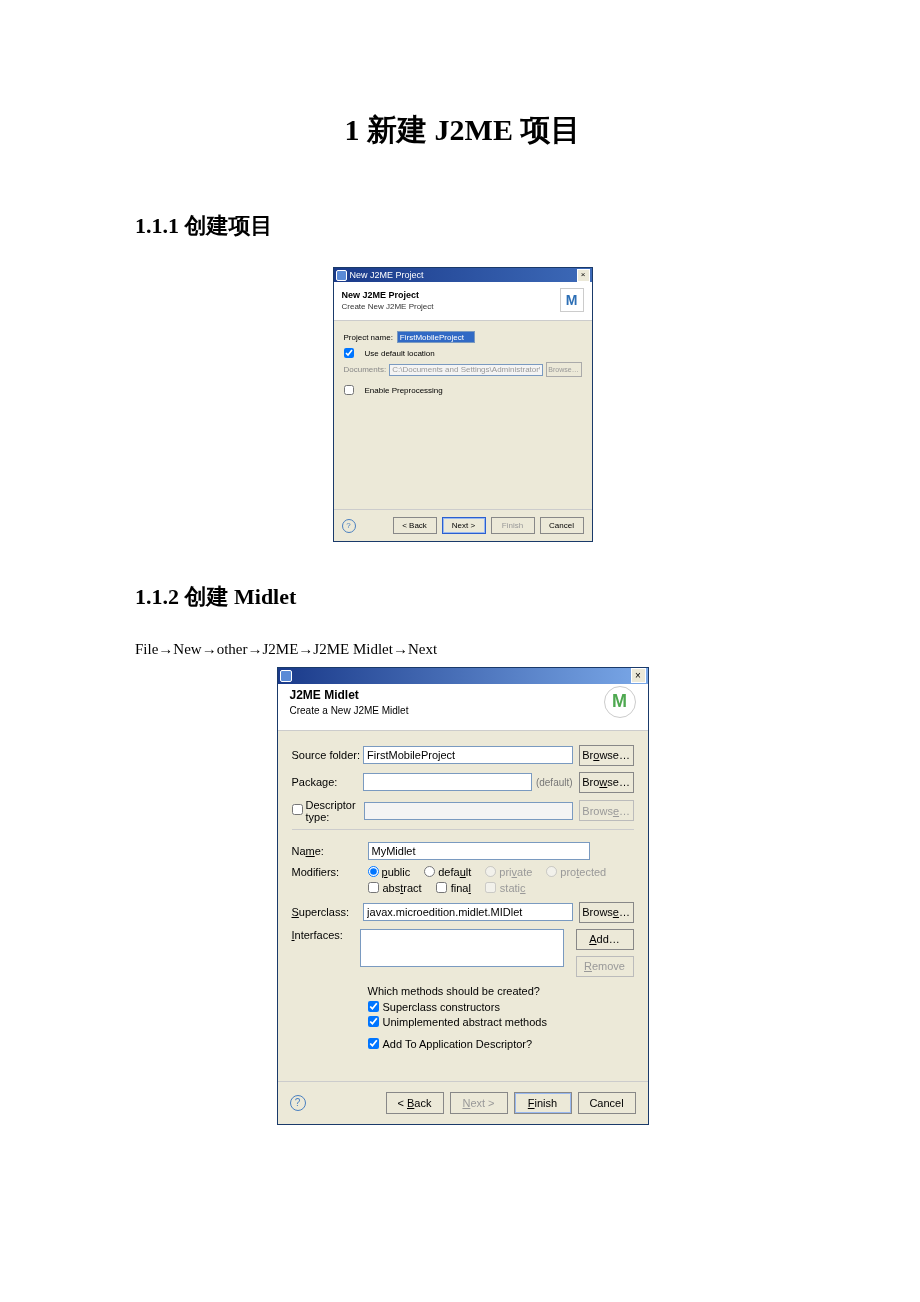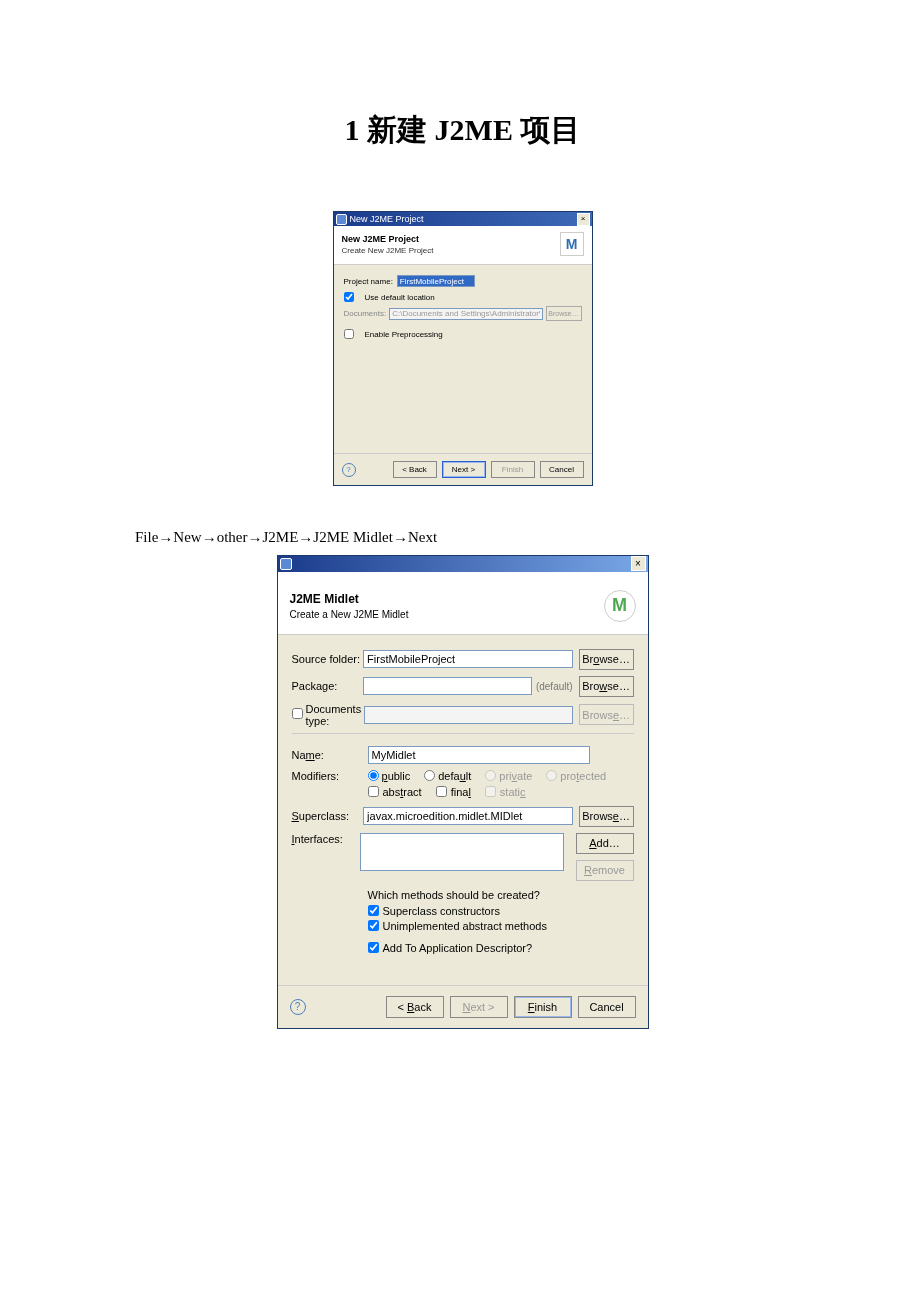--- a/index.html
+++ b/index.html
@@ -120,21 +120,21 @@
     display:flex;justify-content:space-between;align-items:center;padding:0 2px;
   }
   .dlg2 .titlebar2 .logo2 {
     width:10px;height:10px;background:#5a8ad6;border:1px solid #fff;border-radius:2px;
   }
   .dlg2 .titlebar2 .close2 {
     width:13px;height:13px;background:#ece9d8;border:1px solid #fff;color:#000;
     display:flex;align-items:center;justify-content:center;font-size:10px;line-height:1;
   }
   .dlg2 .head2 {
-    background:#fff;padding:18px 12px 12px 12px;border-bottom:1px solid #ccc;
+    background:#fff;padding:2px 12px 12px 12px;border-bottom:1px solid #ccc;
     display:flex;justify-content:space-between;align-items:center;
   }
   .dlg2 .head2 .h1 { font-weight:bold;font-size:12px; }
   .dlg2 .head2 .h2 { font-size:10px;margin-top:3px; }
   .dlg2 .banner2 {
     width:30px;height:30px;border:1px solid #ccc;border-radius:50%;
     display:flex;align-items:center;justify-content:center;
     font-weight:bold;color:#4ea850;font-size:18px;background:#fff;
   }
   .dlg2 .form2 { padding:14px 14px 10px 14px; }
@@ -180,20 +180,21 @@
   .dlg2 .nbtn.dis { color:#999; }
   .dlg2 .gap { height:18px; }
   .pdef { color:#777;font-size:10px;margin-left:4px; }
 </style>
 </head>
 <body>
 
 <div class="page">
   <h1 class="title">1 新建 J2ME 项目</h1>
 
+  <h2 class="section">1.1.1 创建项目</h2>
 
   <div class="dlg1">
     <div class="titlebar">
       <div class="t">
         <span class="logo"></span>
         <span>New J2ME Project</span>
       </div>
       <div class="close">×</div>
     </div>
     <div class="headarea">
@@ -227,20 +228,21 @@
       <div class="help">?</div>
       <div class="btns">
         <div class="btn">&lt; Back</div>
         <div class="btn def">Next &gt;</div>
         <div class="btn dis">Finish</div>
         <div class="btn">Cancel</div>
       </div>
     </div>
   </div>
 
+  <h2 class="section">1.1.2 创建 Midlet</h2>
   <p class="body">File→New→other→J2ME→J2ME Midlet→Next</p>
 
   <div class="dlg2">
     <div class="titlebar2">
       <span class="logo2"></span>
       <div class="close2">×</div>
     </div>
     <div class="head2">
       <div>
         <div class="h1">J2ME Midlet</div>
@@ -259,21 +261,21 @@
       <div class="frow">
         <span class="flab">Package:</span>
         <input type="text" class="fin" style="width: 178px;" value="">
         <span class="pdef">(default)</span>
         <div class="btn2">
             <span>Bro<span class="u">w</span>se…</span>
           </div>
       </div>
       <div class="frow">
         <span style="width:14px;display:inline-block"><input type="checkbox" class="chk2" style=""></span>
-        <span class="flab" style="width:62px">Documents type:</span>
+        <span class="flab" style="width:62px">Descriptor type:</span>
         <input type="text" class="fin w1" style="background: rgb(244, 244, 244);">
         <div class="btn2 dis">
             <span>Brows<span class="u">e</span>…</span>
           </div>
       </div>
 
       <div class="sep"></div>
 
       <div class="frow">
         <span class="flab"><span>Na<span class="u">m</span>e:</span></span>

